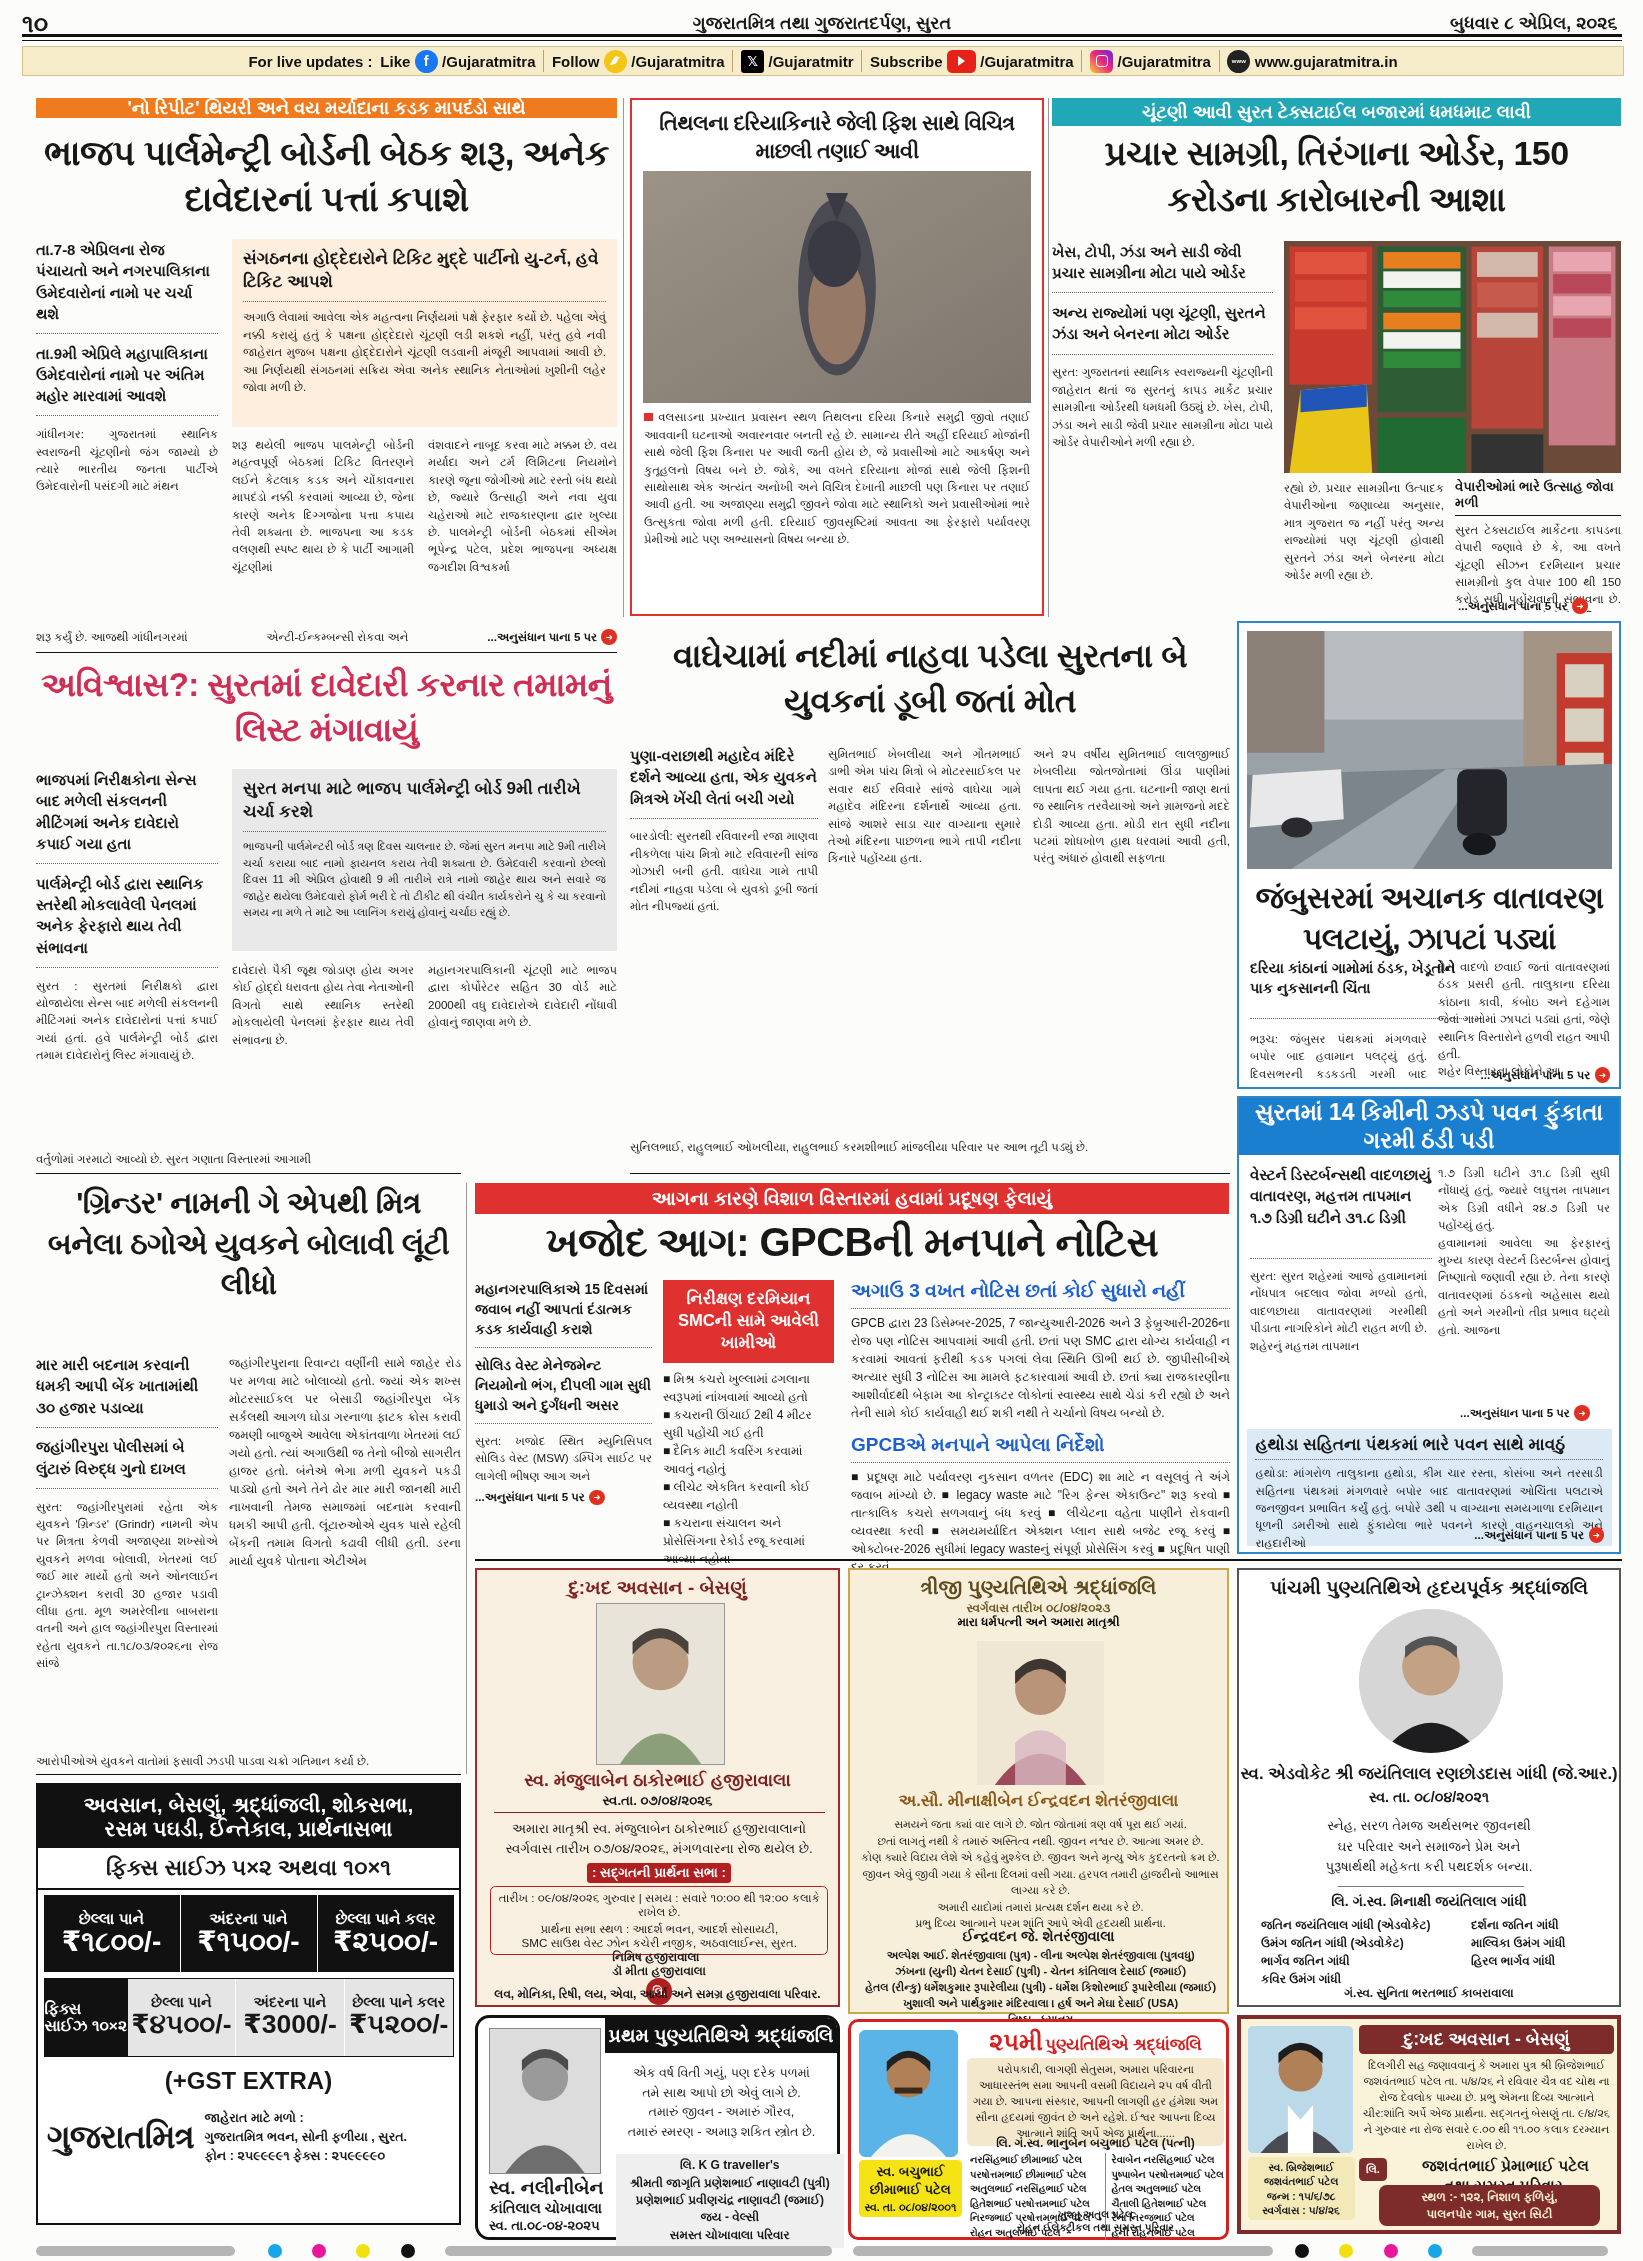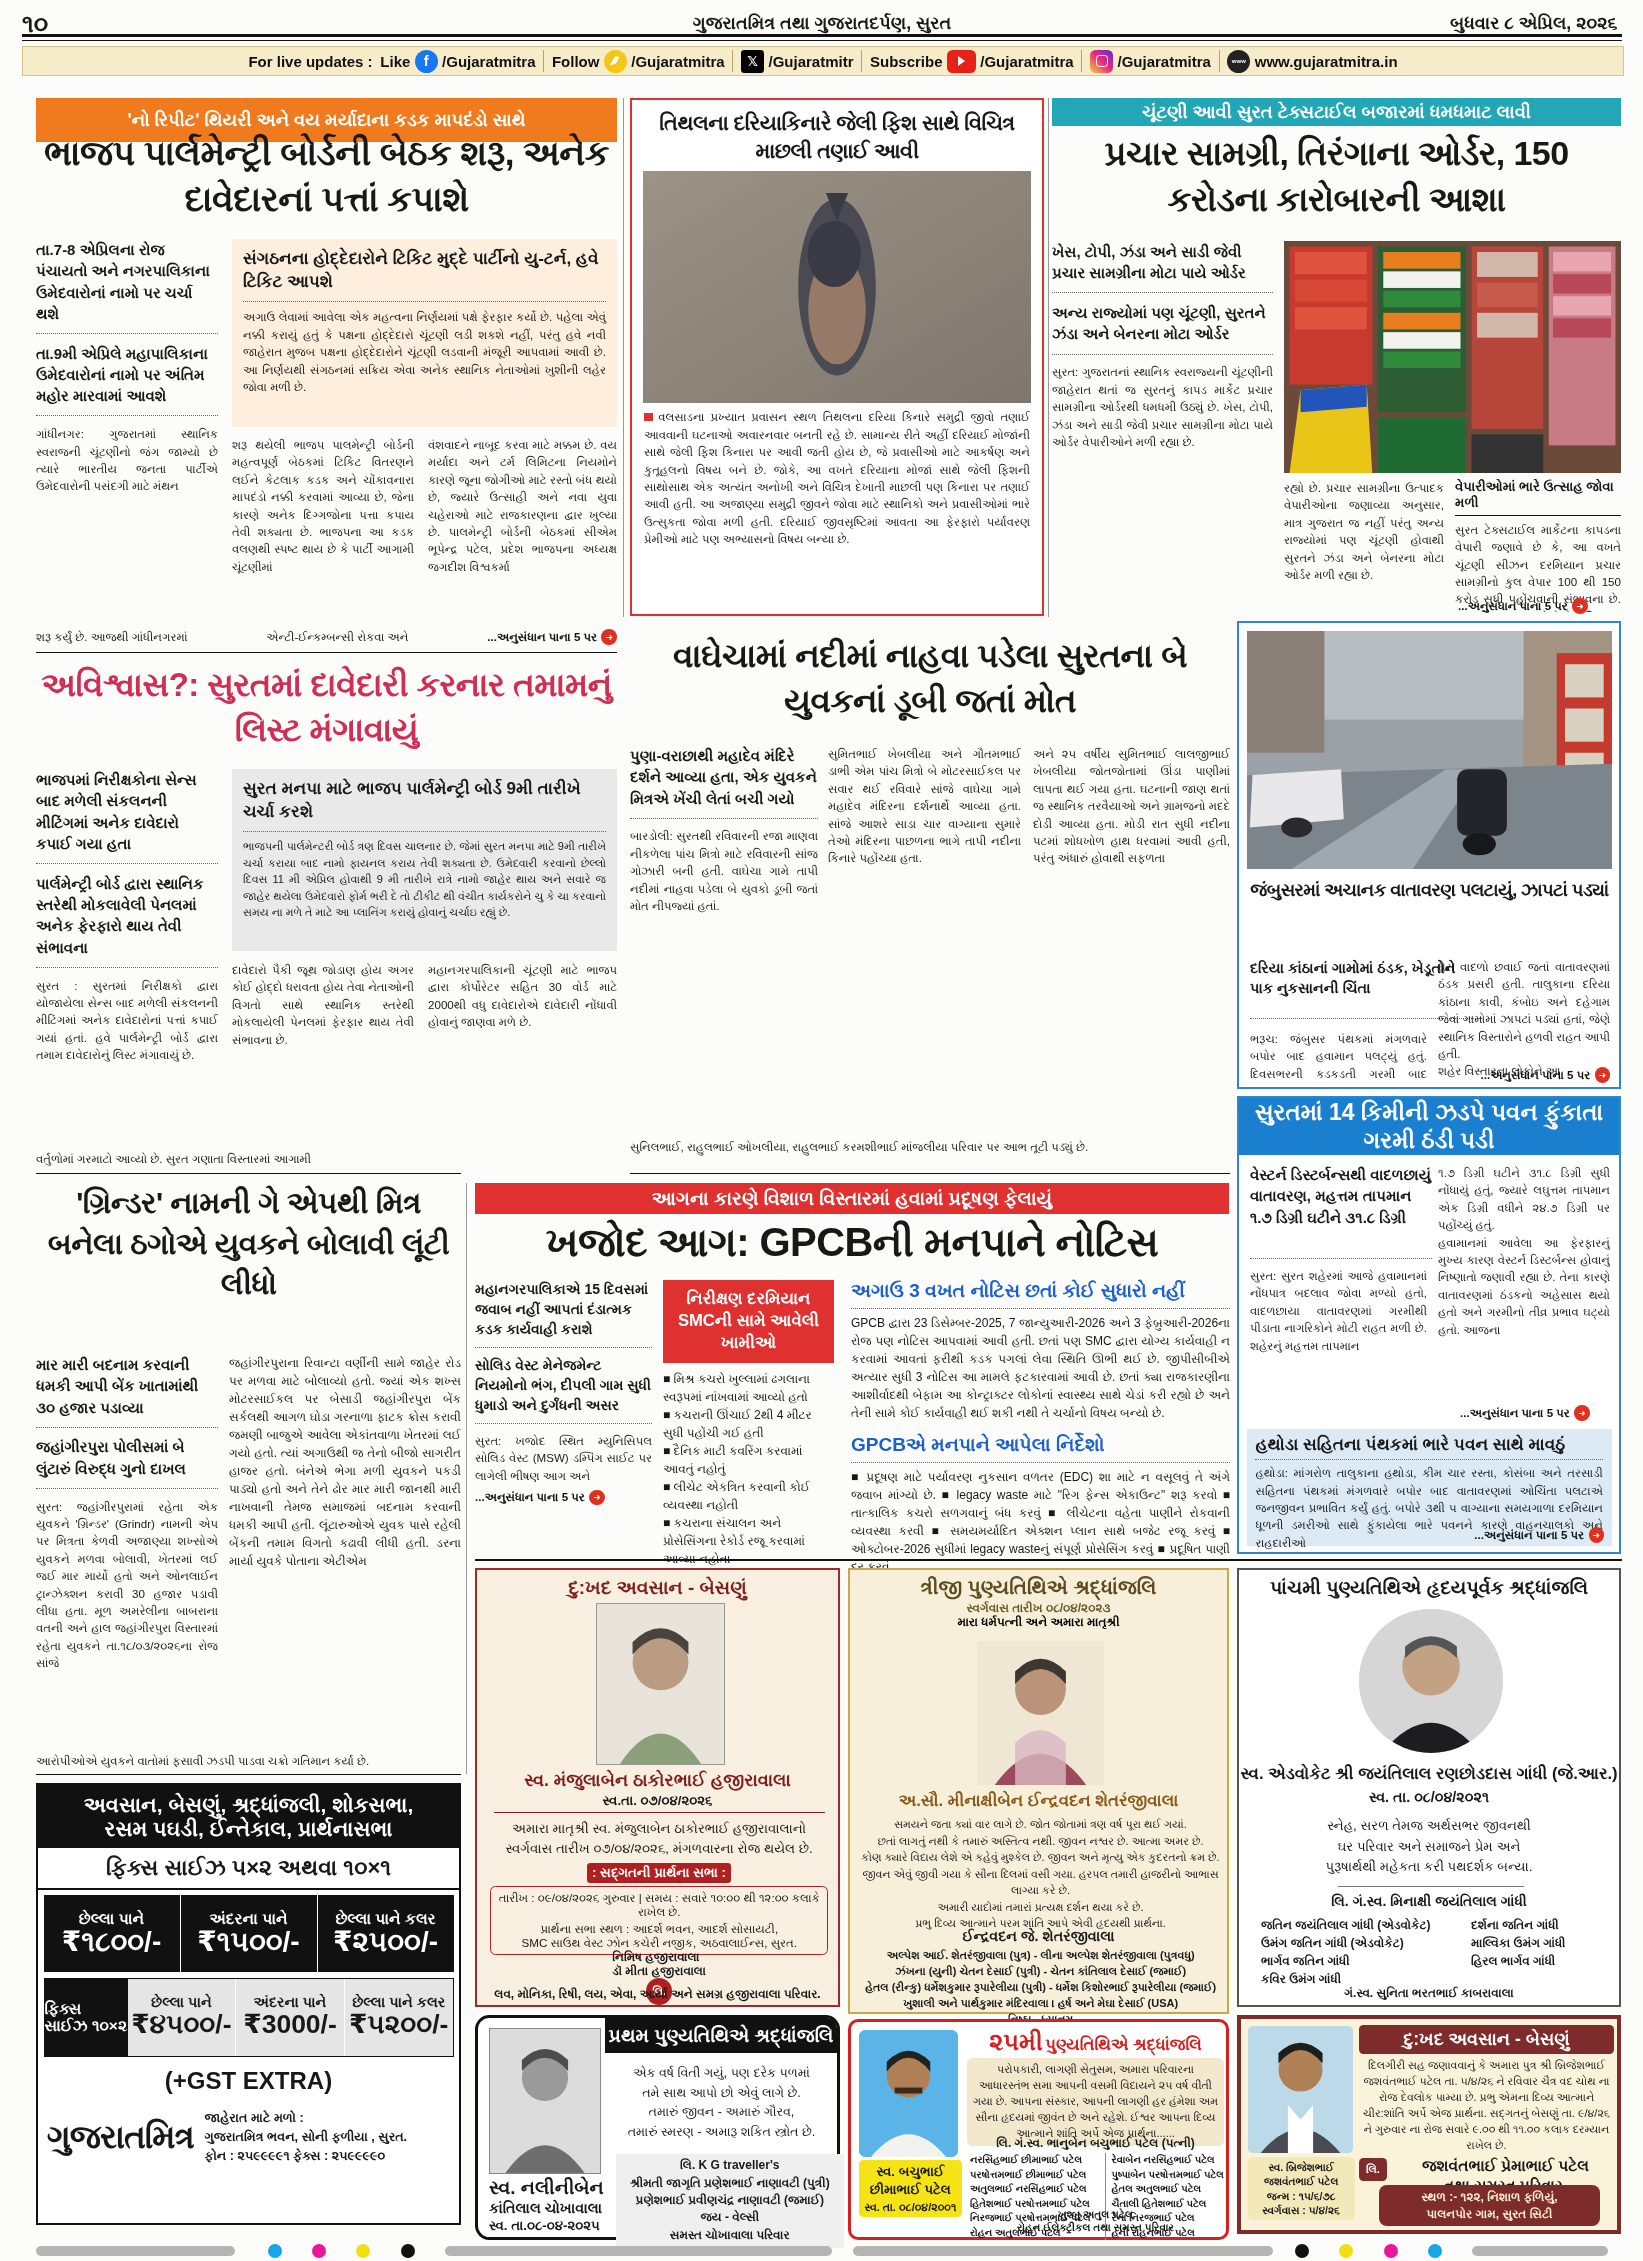--- a/index.html
+++ b/index.html
@@ -72,21 +72,21 @@
       </span>
       <span>/Gujaratmitra</span>
     </span>
     <span class="sep"></span>
     <span class="soc-item">
       <span class="ic" style="background:#222;font-size:6px;">www</span>
       <span>www.gujaratmitra.in</span>
     </span>
   </div>
 
-  <div class="abs kick" style="left:36px;top:98px;width:581px;height:44px;background:#f07b1f;font-size:18px;">'નો રિપીટ' થિયરી અને વય મર્યાદાના કડક માપદંડો સાથે</div>
+  <div class="abs kick" style="left:36px;top:98px;width:581px;height:20px;background:#f07b1f;font-size:18px;">'નો રિપીટ' થિયરી અને વય મર્યાદાના કડક માપદંડો સાથે</div>
   <div class="abs hl c" style="left:36px;top:130px;width:581px;font-size:35px;line-height:1.32;">ભાજપ પાર્લમેન્ટ્રી બોર્ડની બેઠક શરૂ, અનેક દાવેદારનાં પત્તાં કપાશે</div>
   <div class="abs" style="left:36px;top:239px;width:182px;">
     <div class="note">તા.7-8 એપ્રિલના રોજ પંચાયતો અને નગરપાલિકાના ઉમેદવારોનાં નામો પર ચર્ચા થશે</div>
     <div class="dotr" style="margin:8.8px 0;"></div>
     <div class="note">તા.9મી એપ્રિલે મહાપાલિકાના ઉમેદવારોનાં નામો પર અંતિમ મહોર મારવામાં આવશે</div>
     <div class="dotr" style="margin:8.8px 0;"></div>
     <div class="body">ગાંધીનગર: ગુજરાતમાં સ્થાનિક સ્વરાજની ચૂંટણીનો જંગ જામ્યો છે ત્યારે ભારતીય જનતા પાર્ટીએ ઉમેદવારોની પસંદગી માટે મંથન</div>
   </div>
   <div class="abs" style="left:232px;top:239px;width:385px;height:188px;background:#fdeedd;padding:7.7px 11px;box-sizing:border-box;">
     <div class="b" style="font-size:17px;line-height:1.4;">સંગઠનના હોદ્દેદારોને ટિકિટ મુદ્દે પાર્ટીનો યુ-ટર્ન, હવે ટિકિટ આપશે</div>
@@ -221,21 +221,21 @@
           <rect x="575" y="140" width="70" height="60" fill="#d8d0c0"></rect>
           <rect x="575" y="220" width="70" height="60" fill="#d8d0c0"></rect>
         <path d="M0 430 L660 430 L660 240 L0 260 Z" fill="#7d858c"></path>
         <path d="M80 430 L360 250 L420 250 L300 430 Z" fill="#aeb6bc" opacity="0.7"></path>
         <path d="M10 260 L170 250 L175 340 L5 355 Z" fill="#e8e8ea"></path>
         <ellipse cx="90" cy="355" rx="28" ry="18" fill="#2a2a2e"></ellipse>
         <rect x="380" y="250" width="90" height="120" rx="18" fill="#23252b"></rect>
         <ellipse cx="420" cy="385" rx="30" ry="20" fill="#17181c"></ellipse>
       </svg>
     </div>
-    <div class="hl c" style="position:absolute;left:11px;top:255px;width:359px;font-size:18px;line-height:1.35;">જંબુસરમાં અચાનક વાતાવરણ પલટાયું, ઝાપટાં પડ્યાં</div>
+    <div class="hl c" style="position:absolute;left:11px;top:255px;width:359px;font-size:30px;line-height:1.35;">જંબુસરમાં અચાનક વાતાવરણ પલટાયું, ઝાપટાં પડ્યાં</div>
     <div class="note" style="position:absolute;left:11px;top:335px;width:232px;font-size:14.4px;">દરિયા કાંઠાનાં ગામોમાં ઠંડક, ખેડૂતોને પાક નુકસાનની ચિંતા</div>
     <div class="dotr" style="position:absolute;left:11px;top:395px;width:232px;"></div>
     <div class="body" style="position:absolute;left:11px;top:407px;width:177px;height:49px;overflow:hidden;">ભરૂચ: જંબુસર પંથકમાં મંગળવારે બપોર બાદ હવામાન પલટ્યું હતું. દિવસભરની કડકડતી ગરમી બાદ આકાશમાં</div>
     <div class="body pre" style="position:absolute;left:199px;top:335px;width:172px;height:120px;overflow:hidden;">ઘેરાં વાદળો છવાઈ જતાં વાતાવરણમાં ઠંડક પ્રસરી હતી. તાલુકાના દરિયા કાંઠાના કાવી, કંબોઇ અને દહેગામ જેવાં ગામોમાં ઝાપટાં પડ્યાં હતાં, જેણે સ્થાનિક વિસ્તારોને હળવી રાહત આપી હતી.
 શહેર વિસ્તારના લોકોને આ</div>
     <div class="cont" style="position:absolute;right:8.8px;bottom:4.4px;">
         <span>...અનુસંધાન પાના 5 પર</span>
         <span class="ar">➜</span>
       </div>
   </div>

